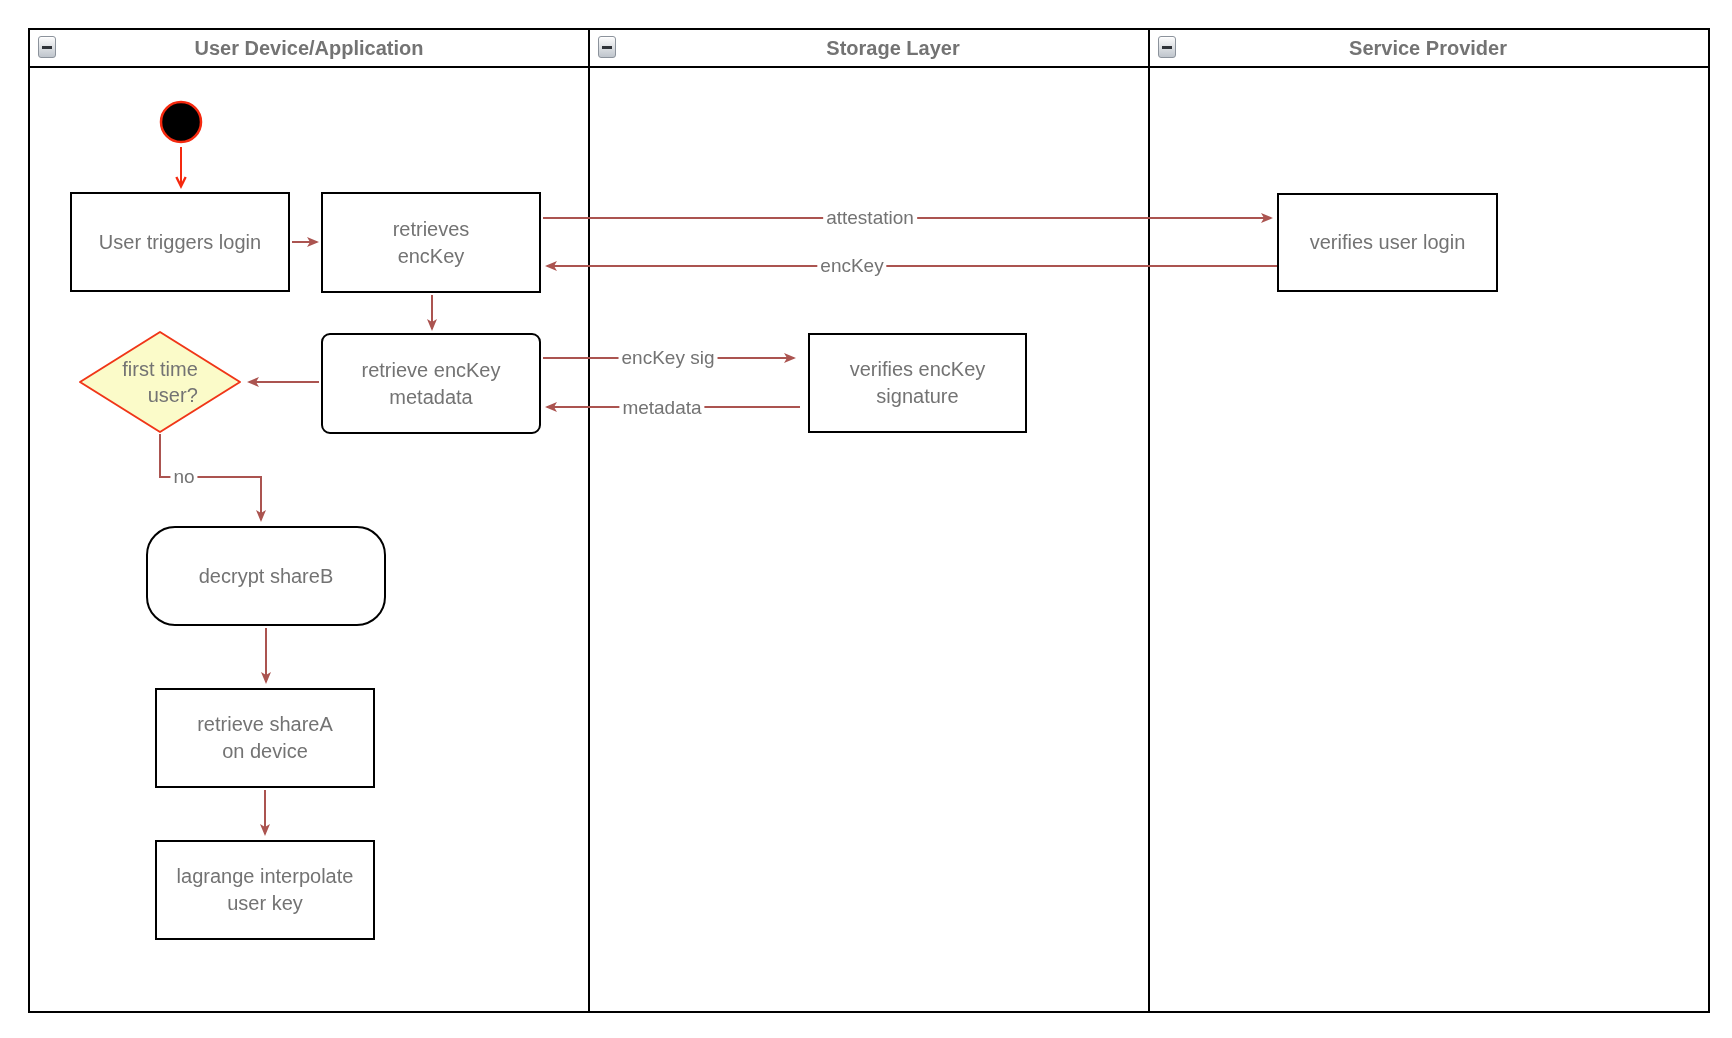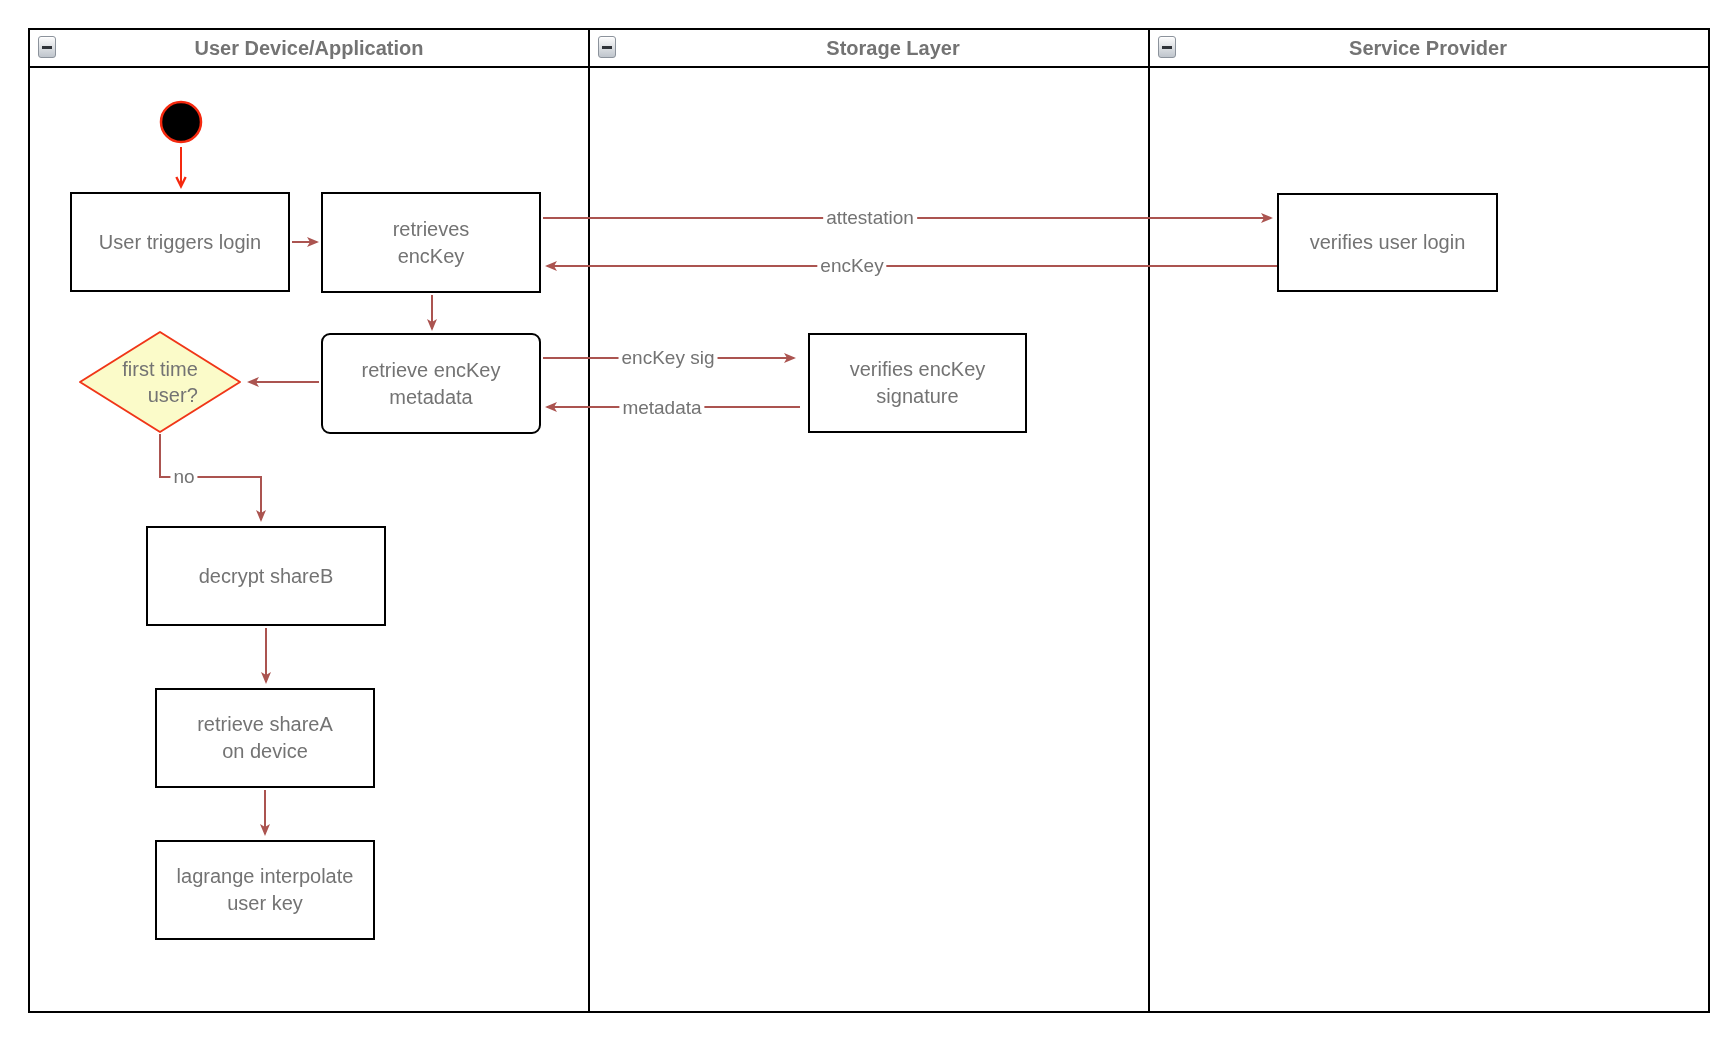--- a/index.html
+++ b/index.html
@@ -42,21 +42,21 @@
   .decision-shape{fill:var(--c-decision-fill,#fbfbc9);stroke:var(--c-decision-stroke,#f03618);stroke-width:2;stroke-linejoin:round;}
   
   .node{
     position:absolute;box-sizing:border-box;background:#ffffff;border:2px solid var(--c-node-border,#000);
     display:flex;align-items:center;justify-content:center;text-align:center;
     font-size:20px;line-height:1.35;white-space:pre-line;cursor:default;
   }
   .n-login{left:70px;top:192px;width:220px;height:100px;}
   .n-retr-enckey{left:321px;top:192px;width:220px;height:101px;}
   .n-retr-meta{left:321px;top:333px;width:220px;height:101px;border-radius:9px;}
-  .n-decrypt{left:146px;top:526px;width:240px;height:100px;}
+  .n-decrypt{left:146px;top:526px;width:240px;height:100px;border-radius:29px;}
   .n-sharea{left:155px;top:688px;width:220px;height:100px;}
   .n-lagrange{left:155px;top:840px;width:220px;height:100px;}
   .n-verif-sig{left:800px;top:333px;width:219px;height:100px;margin-left:8px;}
   .n-verif-login{left:1277px;top:193px;width:221px;height:99px;}
   .decision-label{
     position:absolute;left:90px;top:347px;width:140px;height:70px;
     display:flex;align-items:center;justify-content:center;text-align:right;
     font-size:20px;line-height:1.3;white-space:pre-line;background:transparent;
   }
   

